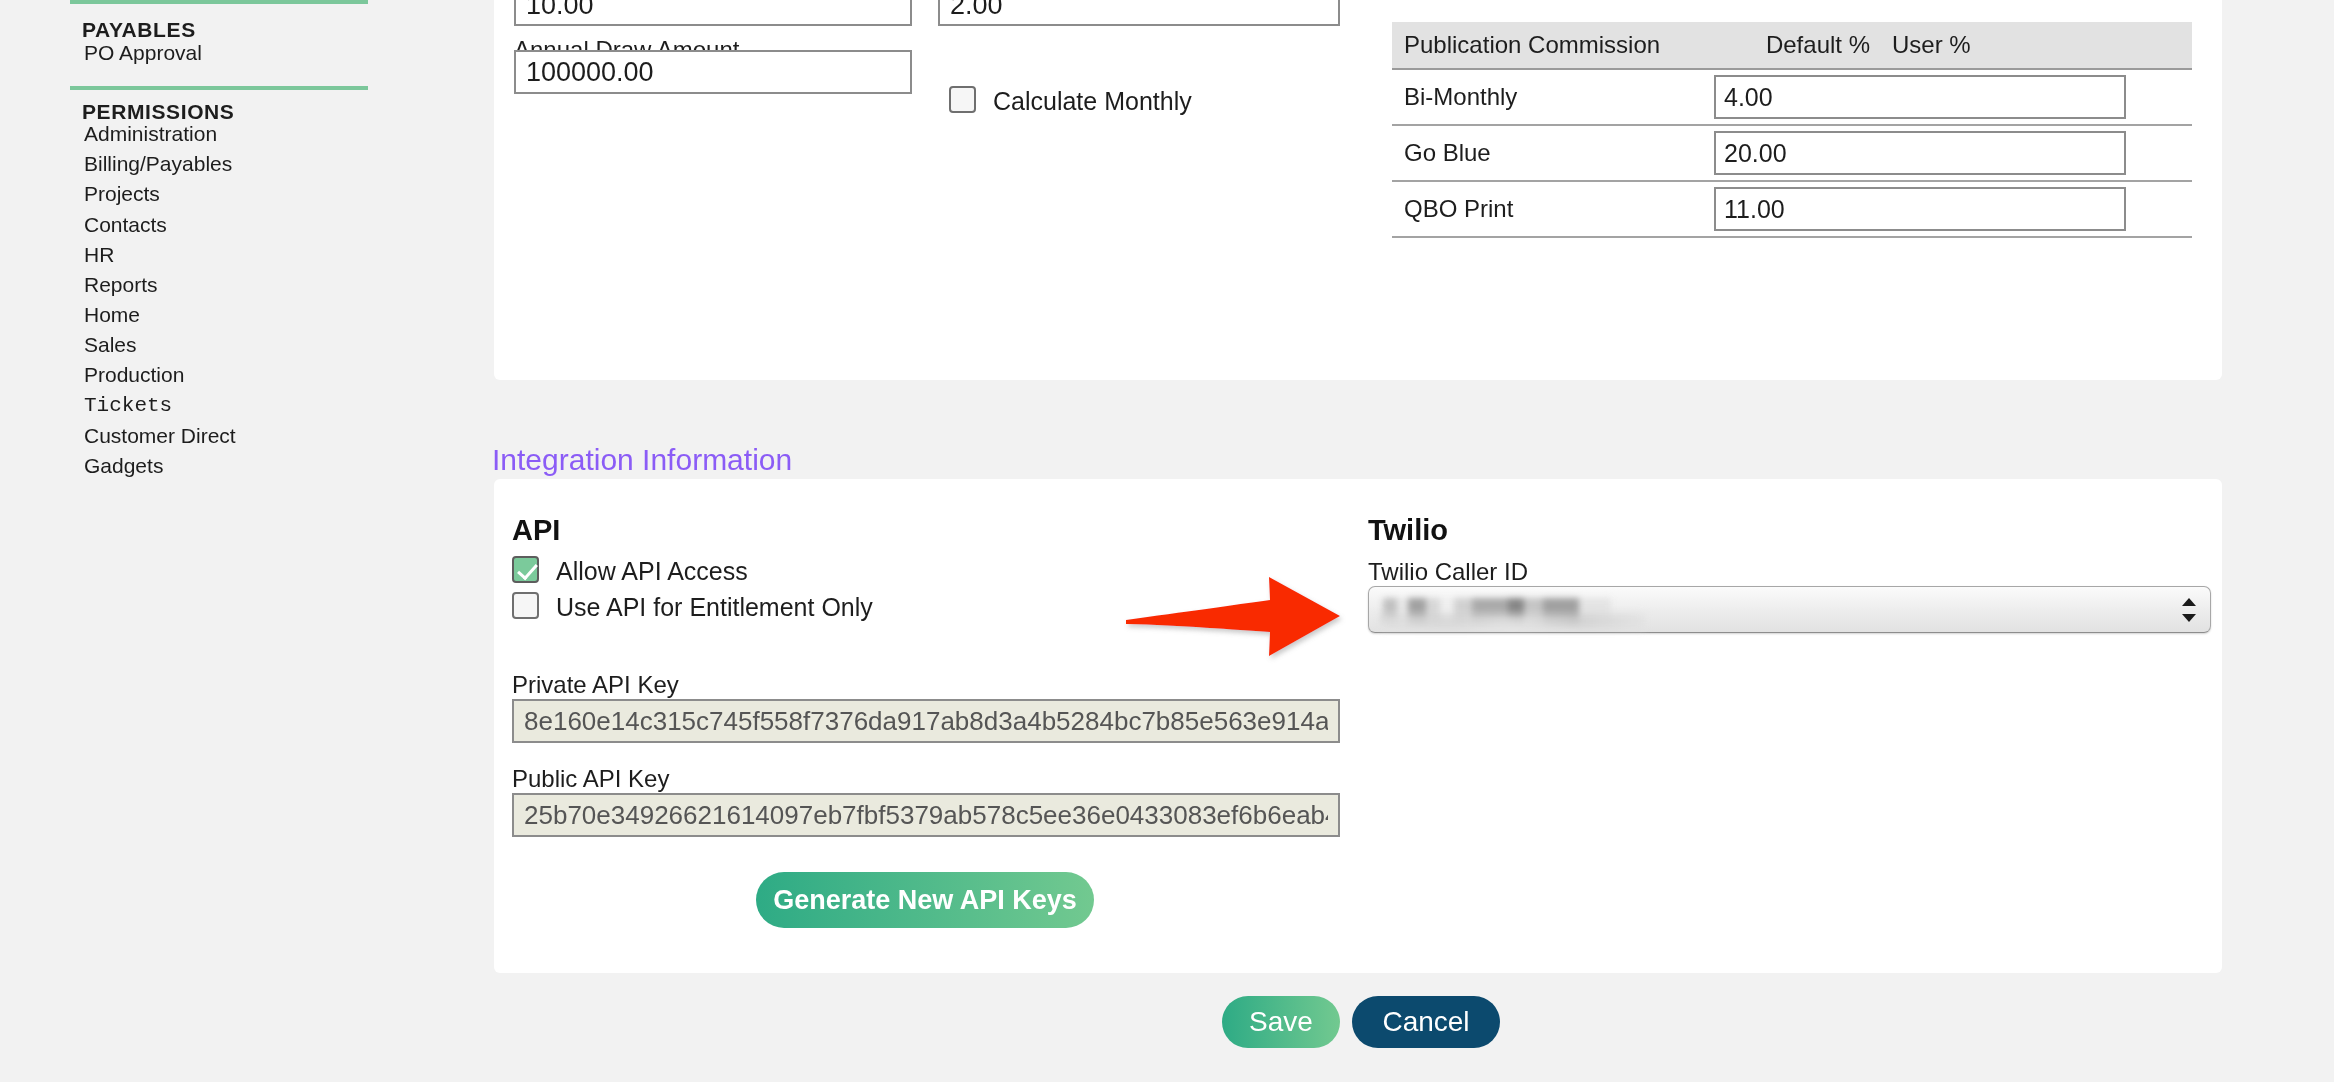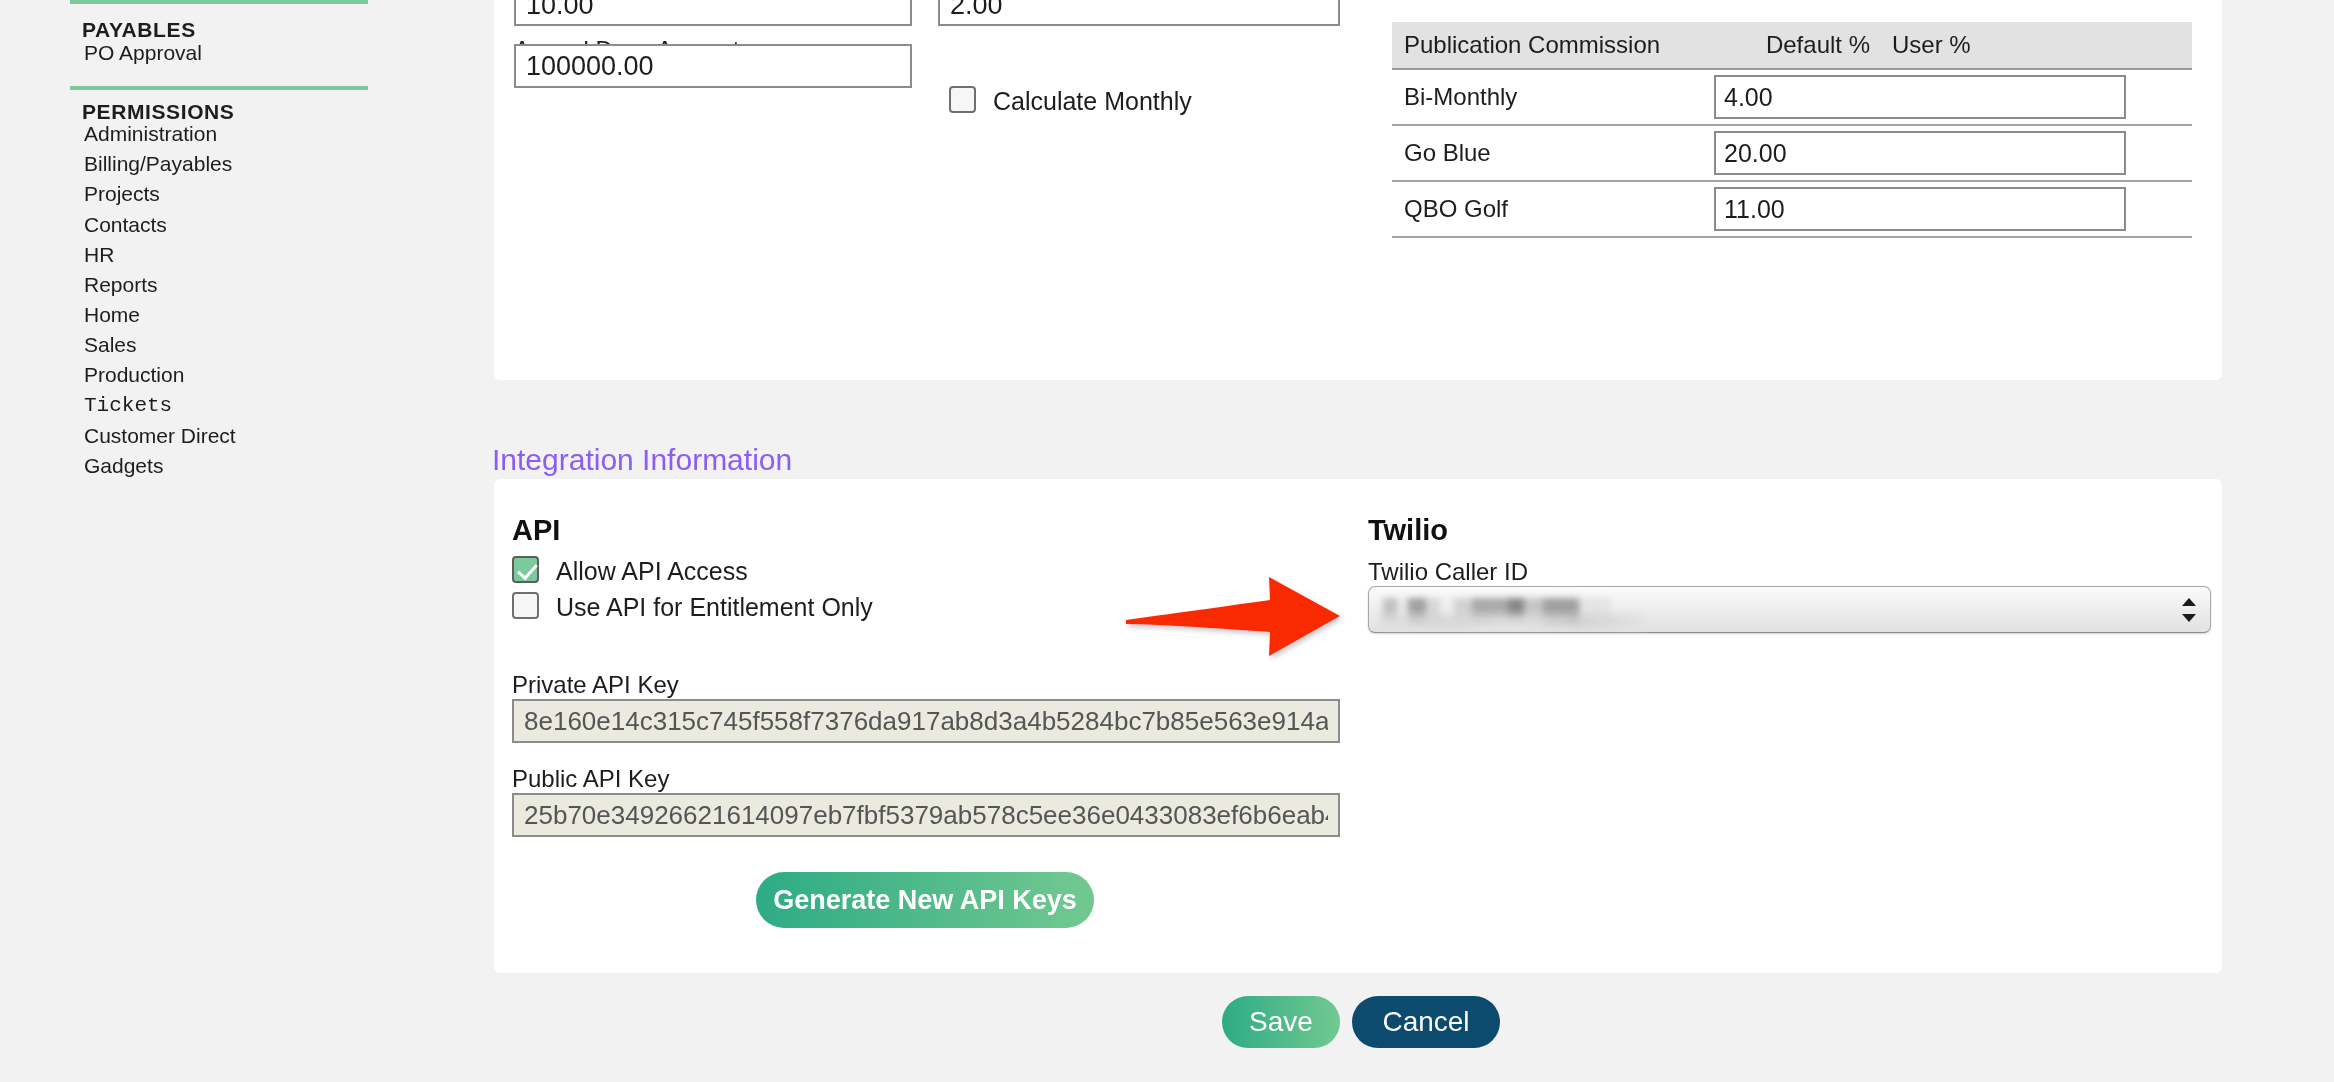--- a/index.html
+++ b/index.html
@@ -282,21 +282,21 @@
 
   <section class="card" style="left:494px; top:-60px; width:1728px; height:440px;">
   </section>
 
   <input class="txt-input" style="left: 514px; top: -16px; width: 398px; height: 42px;" value="10.00">
 
   <input class="txt-input" style="left: 938px; top: -16px; width: 402px; height: 42px;" value="2.00">
 
   <div class="fld-label" style="left:514px; top:36px;">Annual Draw Amount</div>
 
-  <input class="txt-input" style="left: 514px; top: 44px; width: 398px; height: 44px;" value="100000.00">
+  <input class="txt-input" style="left: 514px; top: 50px; width: 398px; height: 44px;" value="100000.00">
 
   <div class="cbox" style="left:949px; top:86px;"></div>
   <div class="cbox-label" style="left:993px; top:87px;">Calculate Monthly</div>
 
   <div id="commission-table">
     <div class="thead">
       <div class="th col-name">Publication Commission</div>
       <div class="th col-def">Default %</div>
       <div class="th col-user">User %</div>
     </div>
@@ -308,21 +308,21 @@
     </div>
 
     <div class="trow">
       <div class="td col-name">Go Blue</div>
       <div class="td col-def">20.00</div>
       <input class="user-inp" value="20.00" style="">
     </div>
 
 
     <div class="trow">
-      <div class="td col-name">QBO Golf</div>
+      <div class="td col-name">QBO Print</div>
       <div class="td col-def">11.00</div>
       <input class="user-inp" value="11.00" style="">
     </div>
   </div>
 
   <div class="section-title" style="left:492px; top:443px;">Integration Information</div>
 
   <section class="card" style="left:494px; top:479px; width:1728px; height:494px;"></section>
 
   <div class="sub-title" style="left:512px; top:514px;">API</div>

